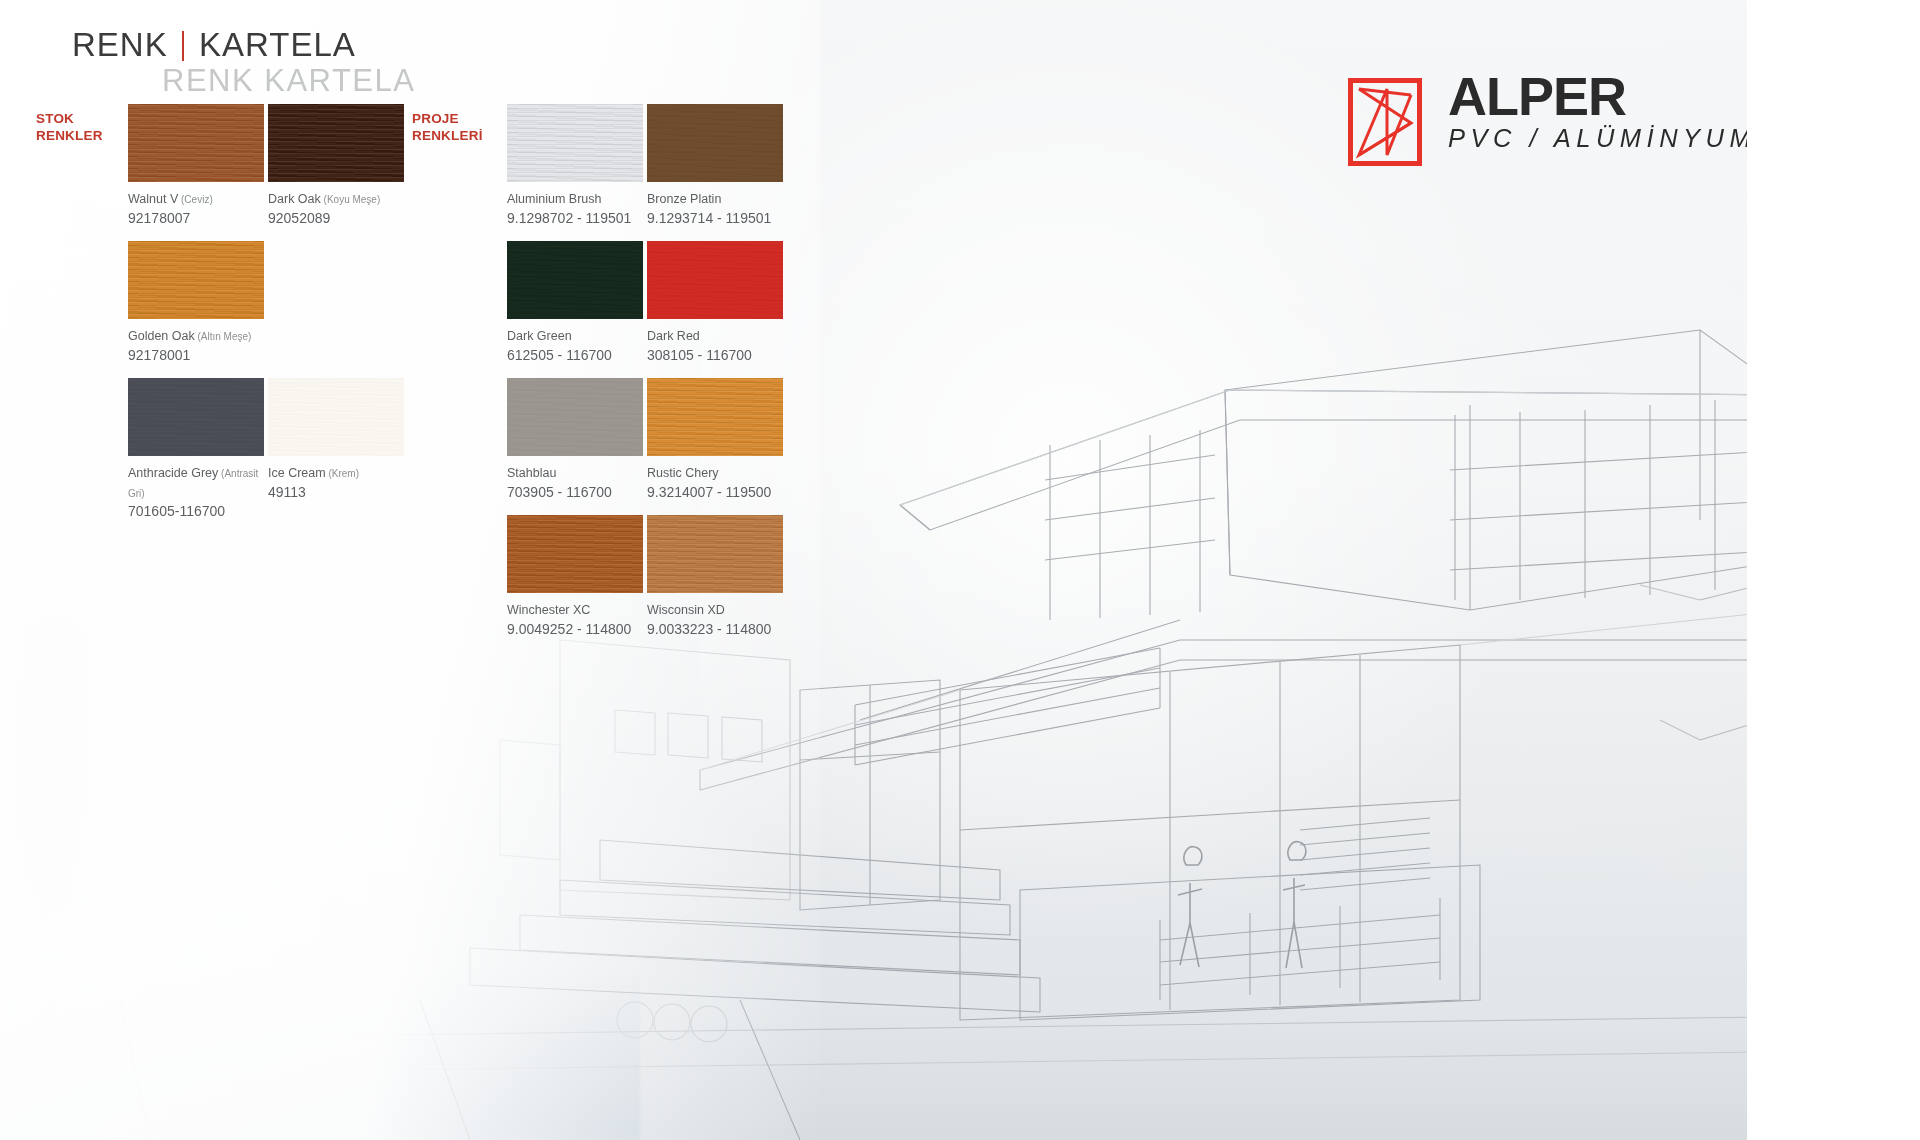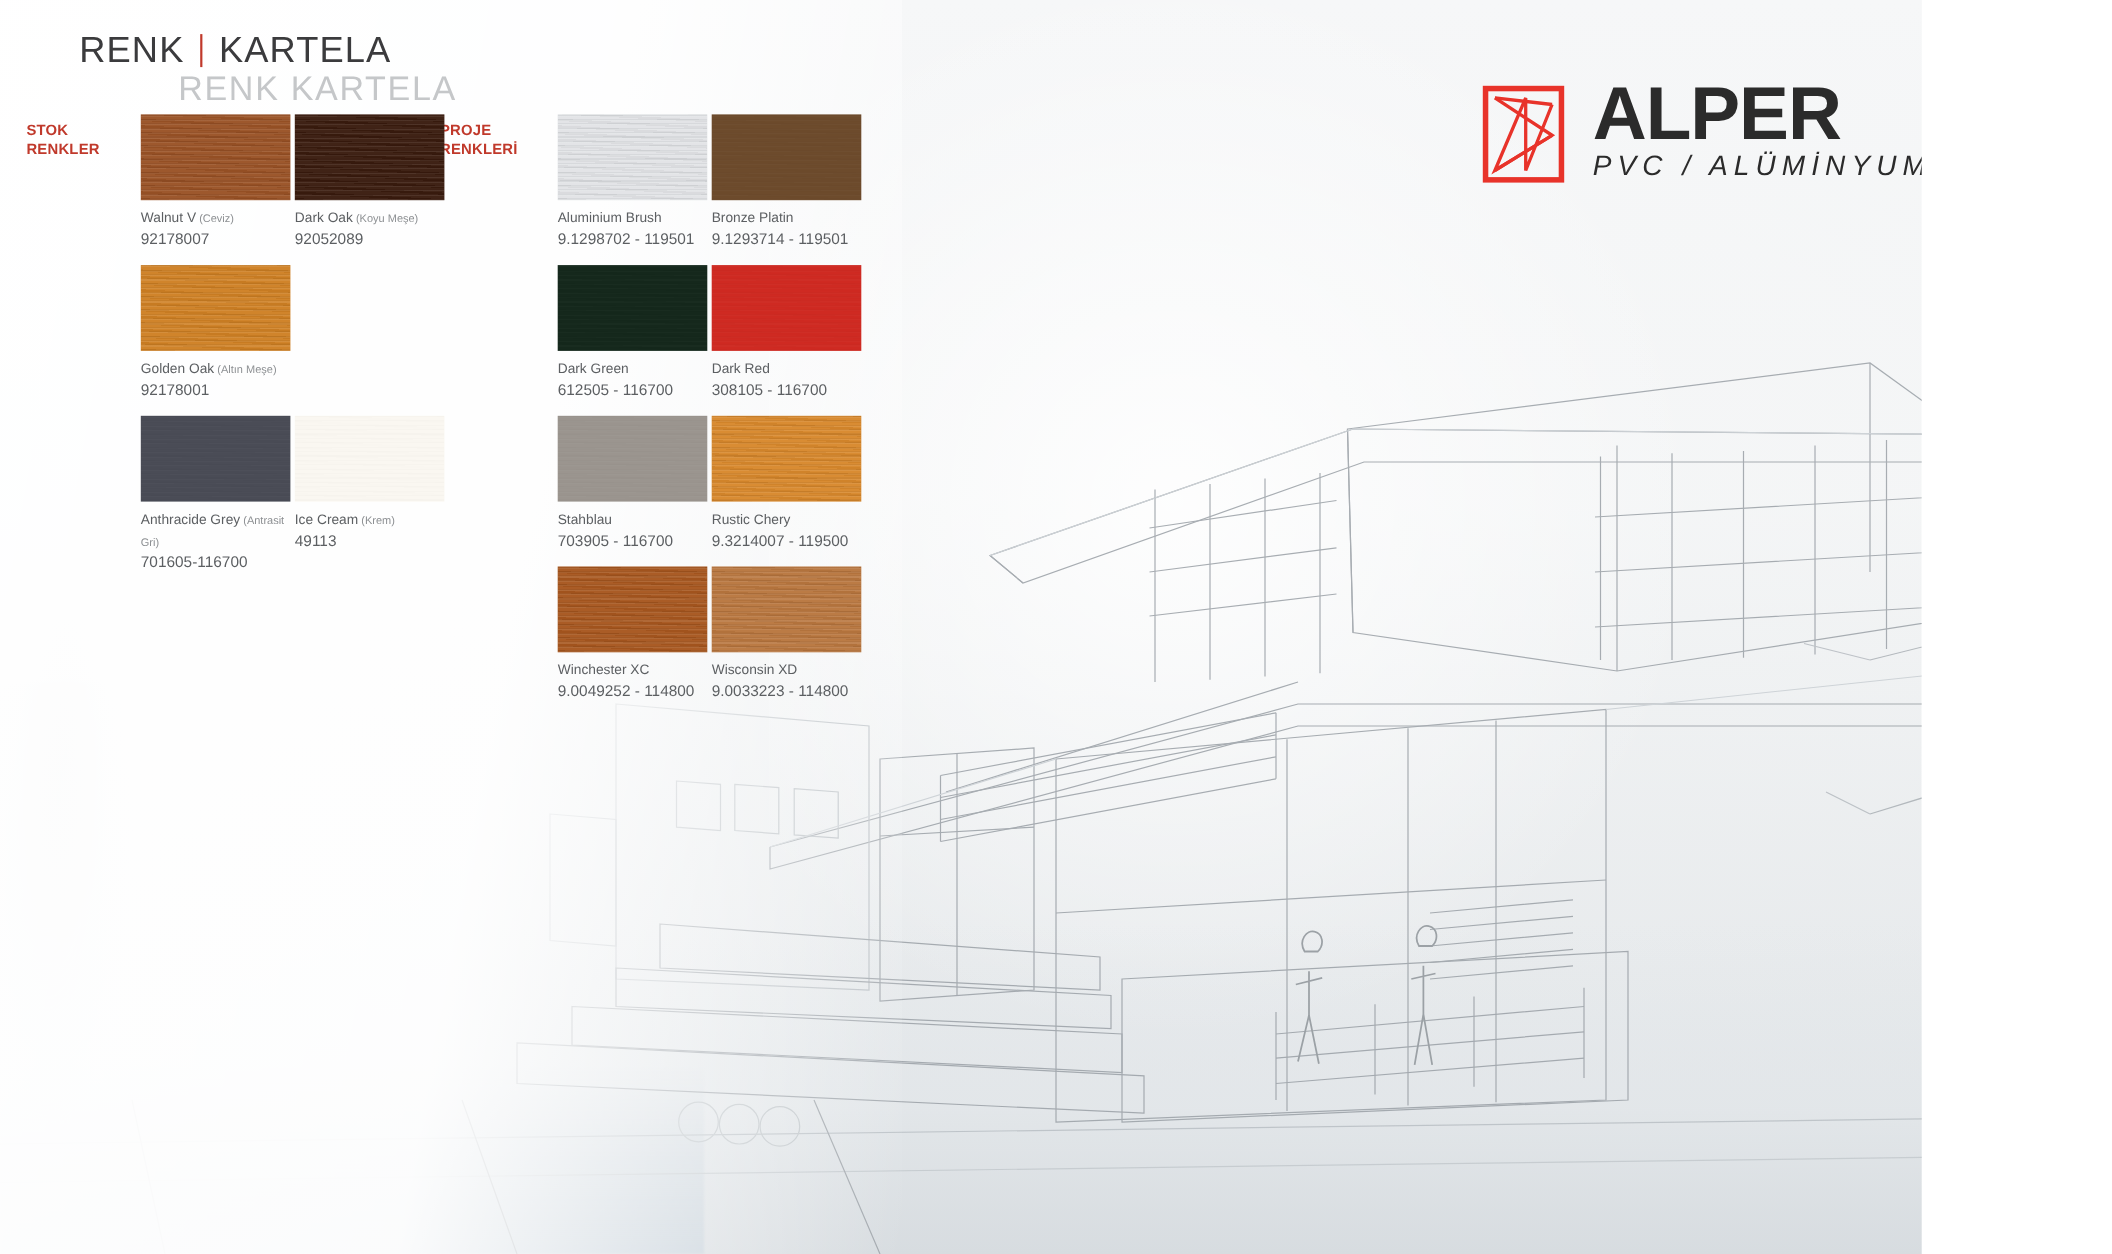--- a/index.html
+++ b/index.html
@@ -93,20 +93,21 @@
     white-space: nowrap;
   }
 
   .group-label {
     position: absolute;
     color: #c0392b;
     font-size: 13.5px;
     font-weight: bold;
     line-height: 1.28;
     letter-spacing: 0.2px;
+    margin-left: 12px;
   }
   #stock-label  { left: 24px;  top: 110px; }
   #project-label{ left: 400px; top: 110px; }
 
   .grid { position: absolute; }
   #stock-grid   { left: 96px;  top: 104px; }
   #project-grid { left: 475px; top: 104px; }
 
   .grid-row { display: flex; }
   .cell { width: 136px; margin-left: 32px; }
@@ -162,21 +163,21 @@
   .logo-mark {
     width: 74px; height: 88px;
     border: 5px solid #e8332a;
     position: relative;
     box-sizing: border-box;
     margin-top: 6px;
   }
   .logo-mark svg { position: absolute; left: 0; top: 0; }
   .logo-text { margin-left: 26px; position: relative; }
   .logo-word {
-    font-size: 68px;
+    font-size: 54px;
     font-weight: bold;
     color: #2b2b2b;
     letter-spacing: -1px;
     line-height: 0.92;
     display: inline-block;
   }
   .logo-aks {
     position: absolute;
     right: -30px; top: 2px;
     font-size: 31px;

